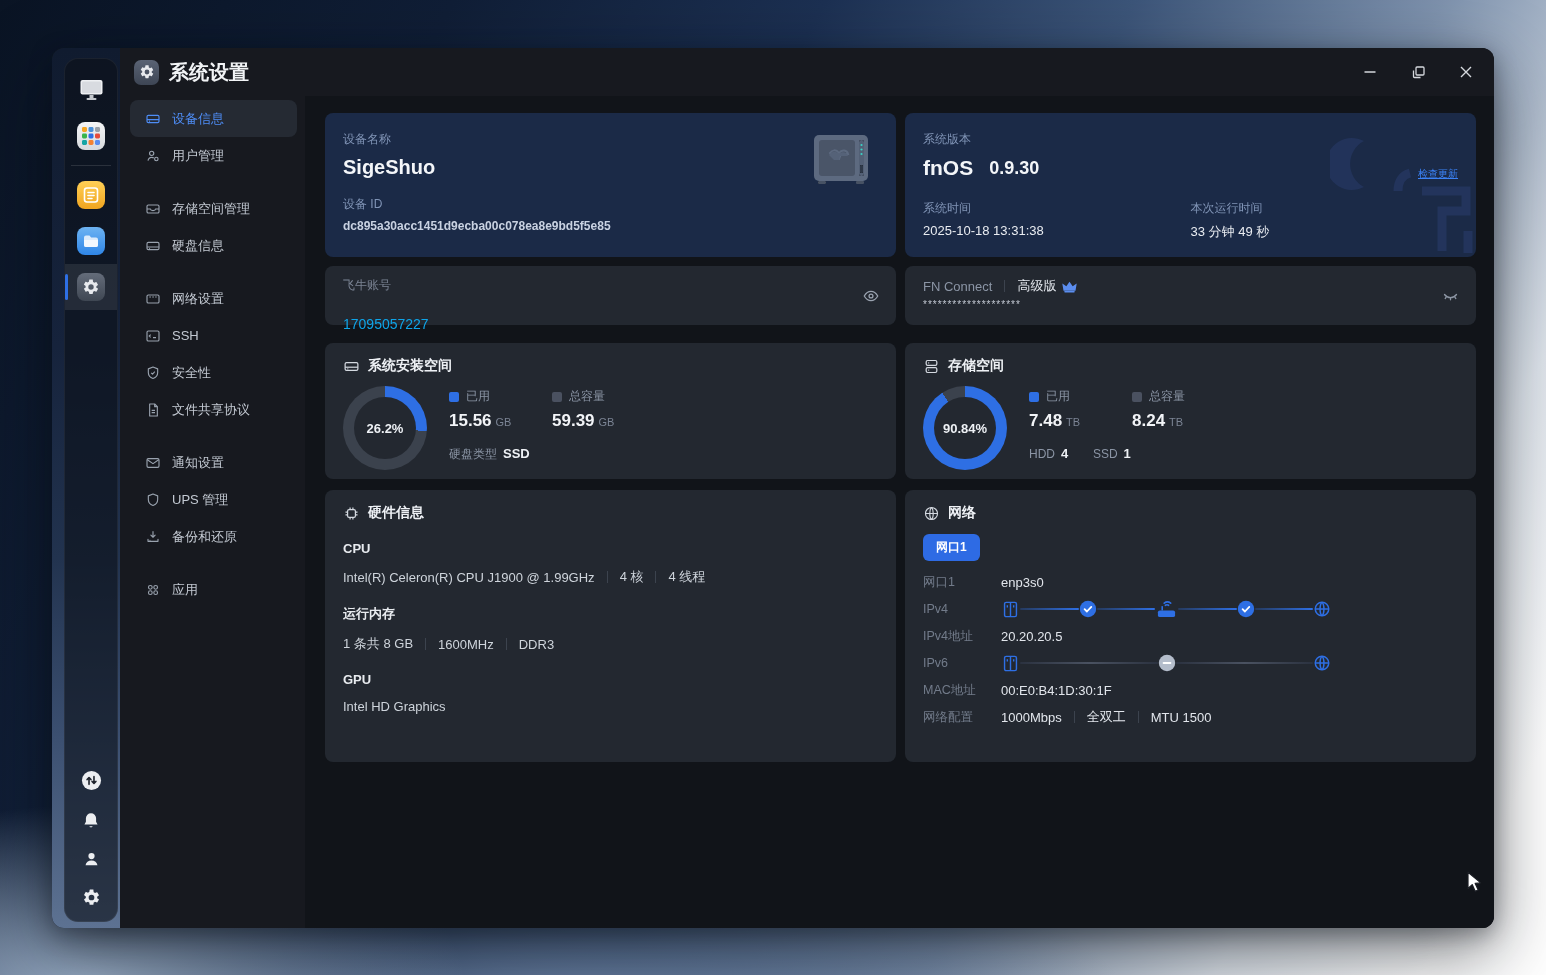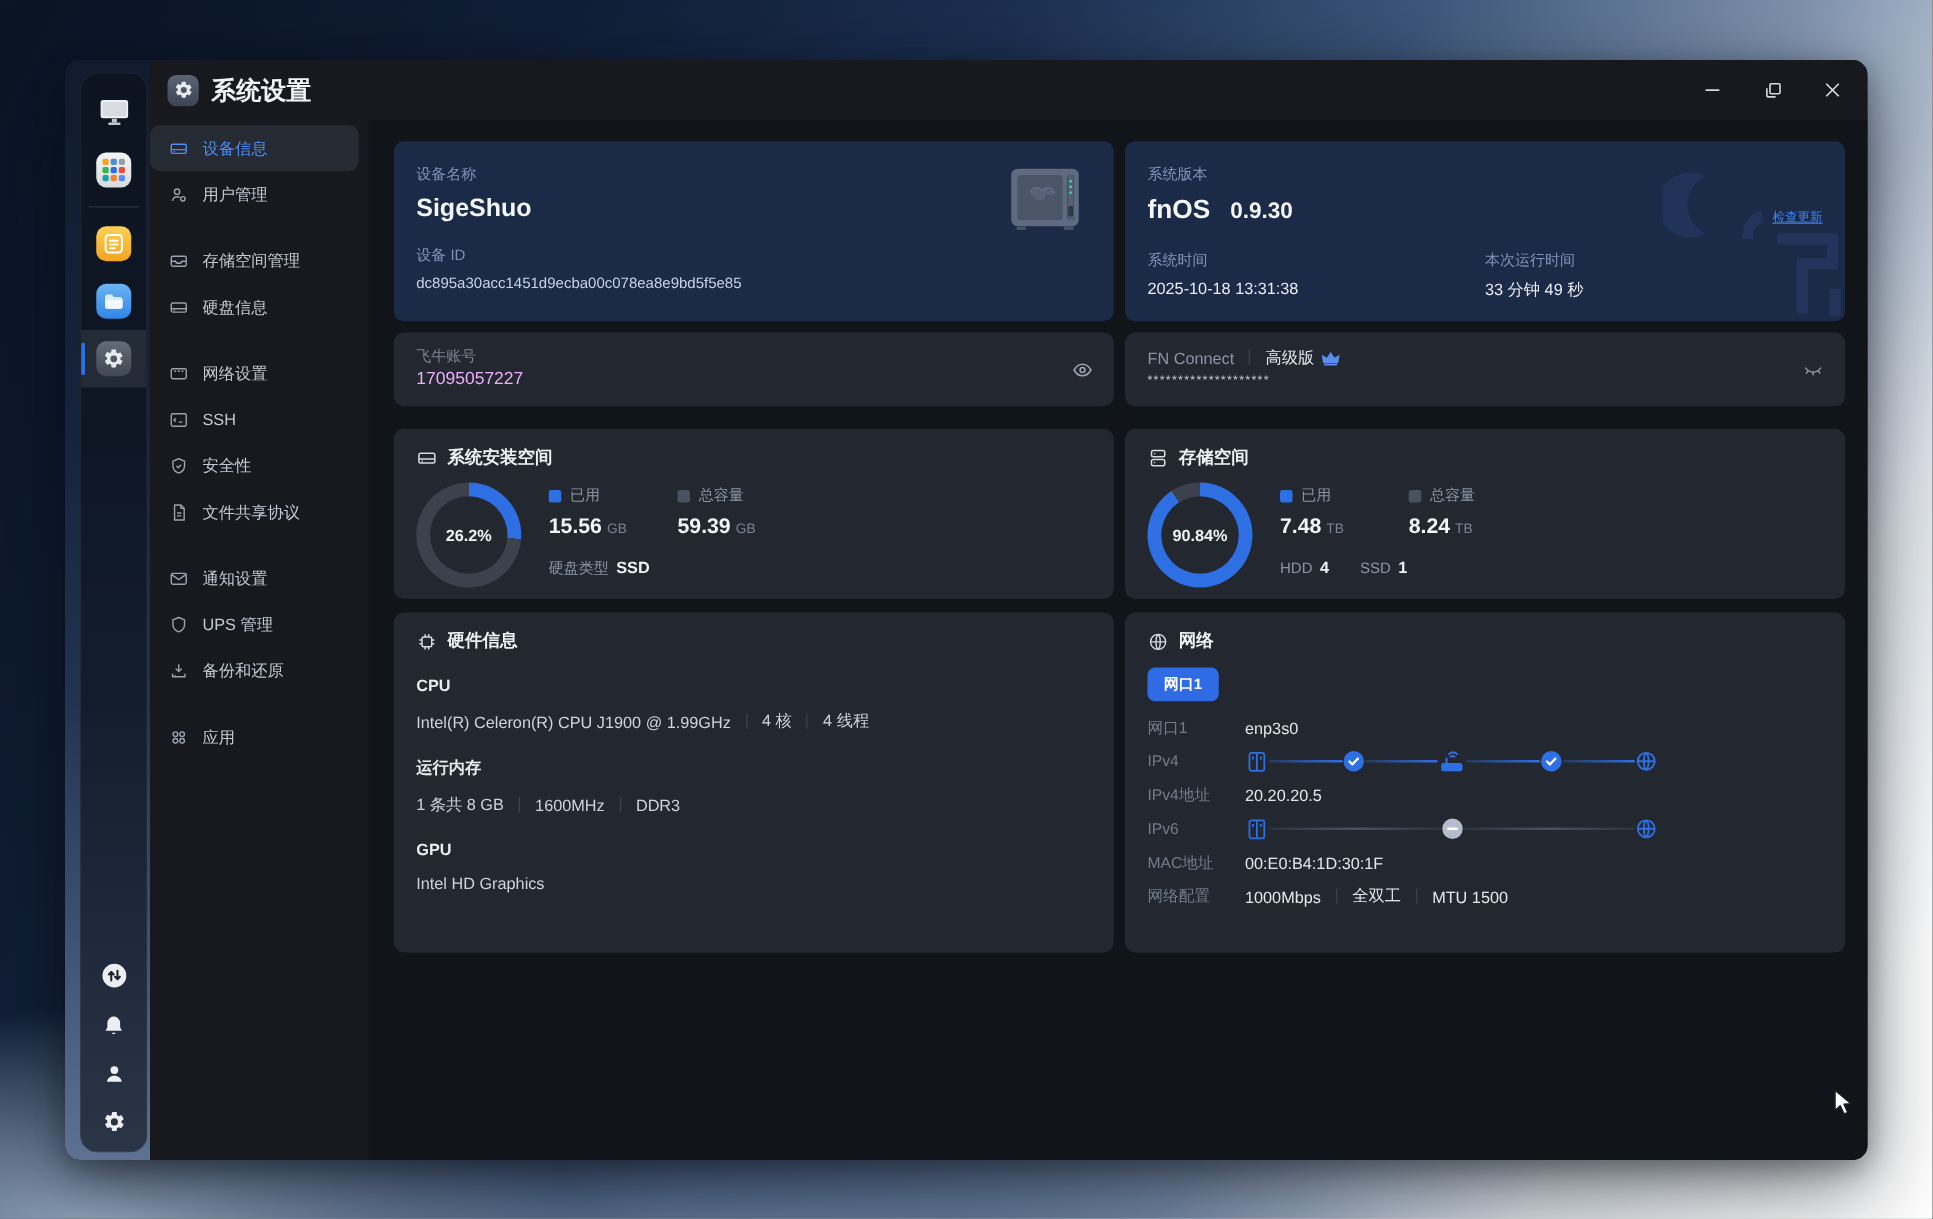--- a/index.html
+++ b/index.html
@@ -38,21 +38,21 @@
 
   
   .window-main { flex:1; display:flex; flex-direction:column; min-width:0; }
 
   .titlebar { height:48px; flex:0 0 48px; display:flex; align-items:center; background:#17191f; padding:0 14px 0 14px; }
   .app-badge { width:25px; height:25px; border-radius:7px; background:linear-gradient(180deg,#5a6374,#3d4ais#3d4554); background:linear-gradient(180deg,#5a6374,#3d4554); display:flex; align-items:center; justify-content:center; }
   .app-title { margin-left:10px; font-size:20px; font-weight:700; color:#f2f4f6; }
   .tb-spacer { flex:1; }
   .win-btn { width:28px; height:28px; margin-left:20px; background:none; border:none; display:flex; align-items:center; justify-content:center; cursor:pointer; }
 
-  .body { flex:1; display:flex; min-height:0; background:#17191f; }
+  .body { flex:1; display:flex; min-height:0; background:#17191f;padding-left:10px; }
 
   
   .sidenav { width:175px; flex:0 0 175px; padding:4px 8px 0 0; }
   .nav-item { display:flex; align-items:center; height:37px; padding-left:15px; border-radius:8px; cursor:pointer; color:#c3c9d2; }
   .nav-item .nicon { display:flex; width:16px; color:#99a2ae; }
   .nav-item .nlabel { margin-left:11px; font-size:13px; }
   .nav-item.active { background:#252a33; color:#4e8df6; }
   .nav-item.active .nicon { color:#4e8df6; }
   .nav-gap { margin-top:16px; }
 
@@ -63,34 +63,34 @@
   .card.navy { background:#1b2a47; }
   .mt9 { margin-top:9px; } .mt18 { margin-top:18px; } .mt11 { margin-top:11px; }
 
   .lbl { font-size:12px; color:#7b8494; }
   .navy .lbl { color:#8094b6; }
 
   
   .card-device, .card-version { height:144px; padding:18px; overflow:hidden; }
   .device-name { margin-top:8px; font-size:20px; font-weight:700; color:#f4f6f9; }
   .device-id-label { margin-top:17px; }
-  .device-id { margin-top:6px; font-size:12px; color:#c9d2e2; }
+  .device-id { margin-top:6px; font-size:12px; color:#c9d2e2;font-weight:bold; }
   .nas-art { position:absolute; right:22px; top:18px; }
   .version-row { display:flex; align-items:center; margin-top:8px; }
   .os-name { font-size:21px; font-weight:700; color:#f4f6f9; }
   .os-version { font-size:18px; font-weight:700; color:#f4f6f9; margin-left:16px; }
   .update-link { position:absolute; right:18px; top:54px; font-size:10px; color:#3b82f6; text-decoration:underline; cursor:pointer; }
   .version-info { display:flex; margin-top:20px; }
   .vcol { width:275px; }
   .vval { margin-top:6px; font-size:13px; color:#e9ecf1; }
   .wm { position:absolute; pointer-events:none; }
 
   
   .card-account, .card-fn { height:59px; padding:11px 18px; }
-  .acct-val { margin-top:0; font-size:14px; color:#f0abfc; }
+  .acct-val { margin-top:22px; font-size:14px; color:#0ea5e9; }
   .eye-btn { position:absolute; right:16px; top:50%; transform:translateY(-50%); background:none; border:none; cursor:pointer; display:flex; }
   .fn-row1 { display:flex; align-items:center; }
   .fn-label { font-size:13px; color:#8b95a5; }
   .vsep { display:inline-block; width:1px; height:12px; background:#3c434e; margin:0 12px; }
   .fn-tier { font-size:13px; color:#e2e6ec; }
   .crown { margin-left:6px; display:flex; }
   .fn-masked { margin-top:4px; font-size:10px; letter-spacing:1px; color:#c2c8d2; }
 
   
   .card-space { height:136px; padding:14px 18px; }

